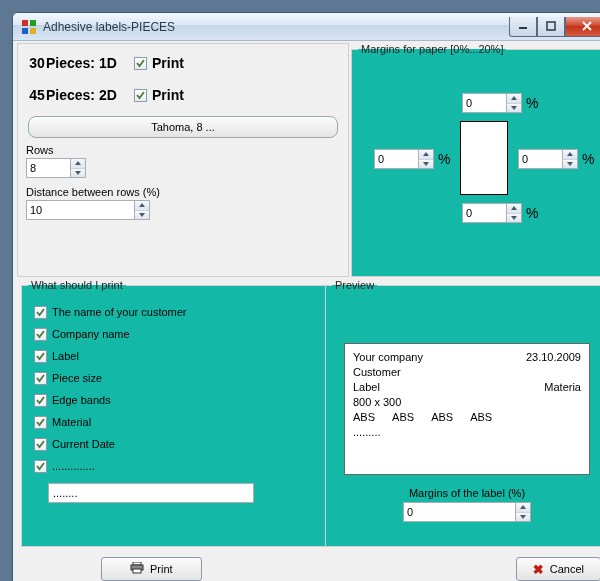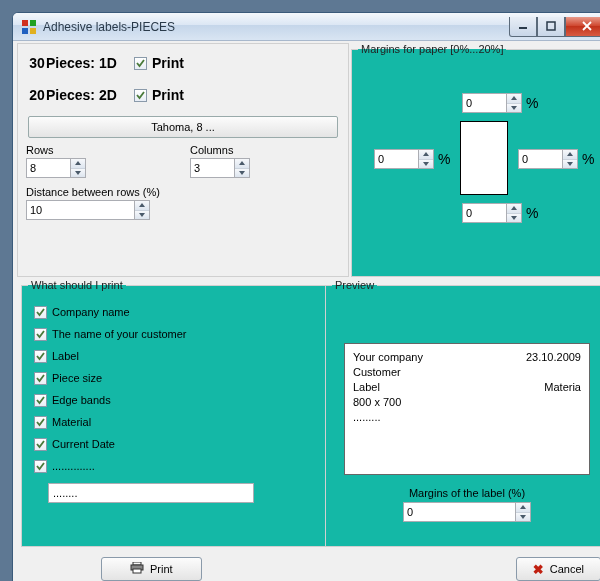--- a/index.html
+++ b/index.html
@@ -21,21 +21,21 @@
 .fs-top-left { left: 4px; top: 30px; width: 332px; height: 234px; }
 .fs-top-right { left: 338px; top: 30px; width: 258px; height: 234px; }
 .fs-what { left: 8px; top: 266px; width: 306px; height: 268px; }
 .fs-preview { left: 312px; top: 266px; width: 284px; height: 268px; }
 .row { display: flex; align-items: center; height: 26px; }
 .big { font-size: 14px; font-weight: bold; }
 .num { width: 28px; text-align: center; padding-left: 10px; }
 .pieces-lbl { width: 88px; }
 .chk { width: 13px; height: 13px; border: 1px solid #8a9aaa; background: linear-gradient(to bottom,#fff,#e8eef6); display: inline-flex; align-items: center; justify-content: center; margin-right: 5px; flex-shrink: 0; }
 .chk svg { display: block; }
-.font-btn { margin: 8px 10px 0 10px; height: 22px; border: 1px solid #9aa; border-radius: 2px; background: linear-gradient(to bottom,#fcfcfc,#e4e4e4); text-align: center; line-height: 20px; }
+.font-btn { margin: 8px 10px 0 10px; height: 22px; border: 1px solid #9aa; border-radius: 8px; background: linear-gradient(to bottom,#fcfcfc,#e4e4e4); text-align: center; line-height: 20px; }
 .lbl { display: block; margin-bottom: 2px; }
 .spin { display: inline-flex; height: 20px; }
 .spin input { width: 44px; height: 20px; border: 1px solid #abadb3; border-right: none; padding: 0 3px; background: #fff; }
 .spin .sbtns { width: 16px; height: 20px; display: flex; flex-direction: column; border: 1px solid #abadb3; }
 .spin .sbtn { flex: 1; background: linear-gradient(to bottom,#f6f8fb,#dde5ef); display: flex; align-items: center; justify-content: center; }
 .spin .sbtn:first-child { border-bottom: 1px solid #cbd3dd; }
 .tri-up { width: 0; height: 0; border-left: 3px solid transparent; border-right: 3px solid transparent; border-bottom: 4px solid #4a5a6a; }
 .tri-dn { width: 0; height: 0; border-left: 3px solid transparent; border-right: 3px solid transparent; border-top: 4px solid #4a5a6a; }
 .grid-layout { display: flex; gap: 104px; padding: 6px 8px 0 8px; }
 .dist { padding: 8px 8px 0 8px; }
@@ -100,21 +100,21 @@
         <span class="big num">30</span>
         <span class="big pieces-lbl">Pieces: 1D</span>
         <span class="chk">
             <svg width="9" height="9">
               <path d="M1 4 L3.5 7 L8 1" stroke="#4a7a3a" stroke-width="1.8" fill="none"></path>
             </svg>
           </span>
         <span class="big">Print</span>
       </div>
       <div class="row" style="margin-top:6px">
-        <span class="big num">20</span>
+        <span class="big num">45</span>
         <span class="big pieces-lbl">Pieces: 2D</span>
         <span class="chk">
             <svg width="9" height="9">
               <path d="M1 4 L3.5 7 L8 1" stroke="#4a7a3a" stroke-width="1.8" fill="none"></path>
             </svg>
           </span>
         <span class="big">Print</span>
       </div>
       <div class="font-btn">Tahoma, 8 ...</div>
       <div class="grid-layout">
@@ -125,34 +125,20 @@
             <span class="sbtns">
                 <span class="sbtn">
                   <span class="tri-up"></span>
                 </span>
                 <span class="sbtn">
                   <span class="tri-dn"></span>
                 </span>
               </span>
           </span>
         </div>
-        <div>
-          <span class="lbl">Columns</span>
-          <span class="spin">
-            <input value="3" style="">
-            <span class="sbtns">
-                <span class="sbtn">
-                  <span class="tri-up"></span>
-                </span>
-                <span class="sbtn">
-                  <span class="tri-dn"></span>
-                </span>
-              </span>
-          </span>
-        </div>
       </div>
       <div class="dist">
         <span class="lbl">Distance between rows (%)</span>
         <span class="spin">
           <input value="10" style="">
           <span class="sbtns">
               <span class="sbtn">
                 <span class="tri-up"></span>
               </span>
               <span class="sbtn">
@@ -228,29 +214,29 @@
 
     <fieldset class="fs-what">
       <legend>What should I print</legend>
       <div class="check-list" id="check-list">
           <div class="check-item">
             <span class="chk">
               <svg width="9" height="9">
                 <path d="M1 4 L3.5 7 L8 1" stroke="#4a7a3a" stroke-width="1.8" fill="none"></path>
               </svg>
             </span>
+            <span>The name of your customer</span>
+          </div>
+          <div class="check-item">
+            <span class="chk">
+              <svg width="9" height="9">
+                <path d="M1 4 L3.5 7 L8 1" stroke="#4a7a3a" stroke-width="1.8" fill="none"></path>
+              </svg>
+            </span>
             <span>Company name</span>
-          </div>
-          <div class="check-item">
-            <span class="chk">
-              <svg width="9" height="9">
-                <path d="M1 4 L3.5 7 L8 1" stroke="#4a7a3a" stroke-width="1.8" fill="none"></path>
-              </svg>
-            </span>
-            <span>The name of your customer</span>
           </div>
           <div class="check-item">
             <span class="chk">
               <svg width="9" height="9">
                 <path d="M1 4 L3.5 7 L8 1" stroke="#4a7a3a" stroke-width="1.8" fill="none"></path>
               </svg>
             </span>
             <span>Label</span>
           </div>
           <div class="check-item">
@@ -304,21 +290,27 @@
       <div class="preview-box">
         <div class="preview-row">
             <span>Your company</span>
             <span>23.10.2009</span>
           </div>
         <div>Customer</div>
         <div class="preview-row">
             <span>Label</span>
             <span>Materia</span>
           </div>
-        <div>800 x 700</div>
+        <div>800 x 300</div>
+        <div class="abs-row">
+          <span>ABS</span>
+          <span>ABS</span>
+          <span>ABS</span>
+          <span>ABS</span>
+        </div>
         <div>.........</div>
       </div>
       <div class="margins-label-row">Margins of the label (%)</div>
       <div class="margins-spin-row">
         <span class="spin">
           <input value="0" style="">
           <span class="sbtns">
               <span class="sbtn">
                 <span class="tri-up"></span>
               </span>

